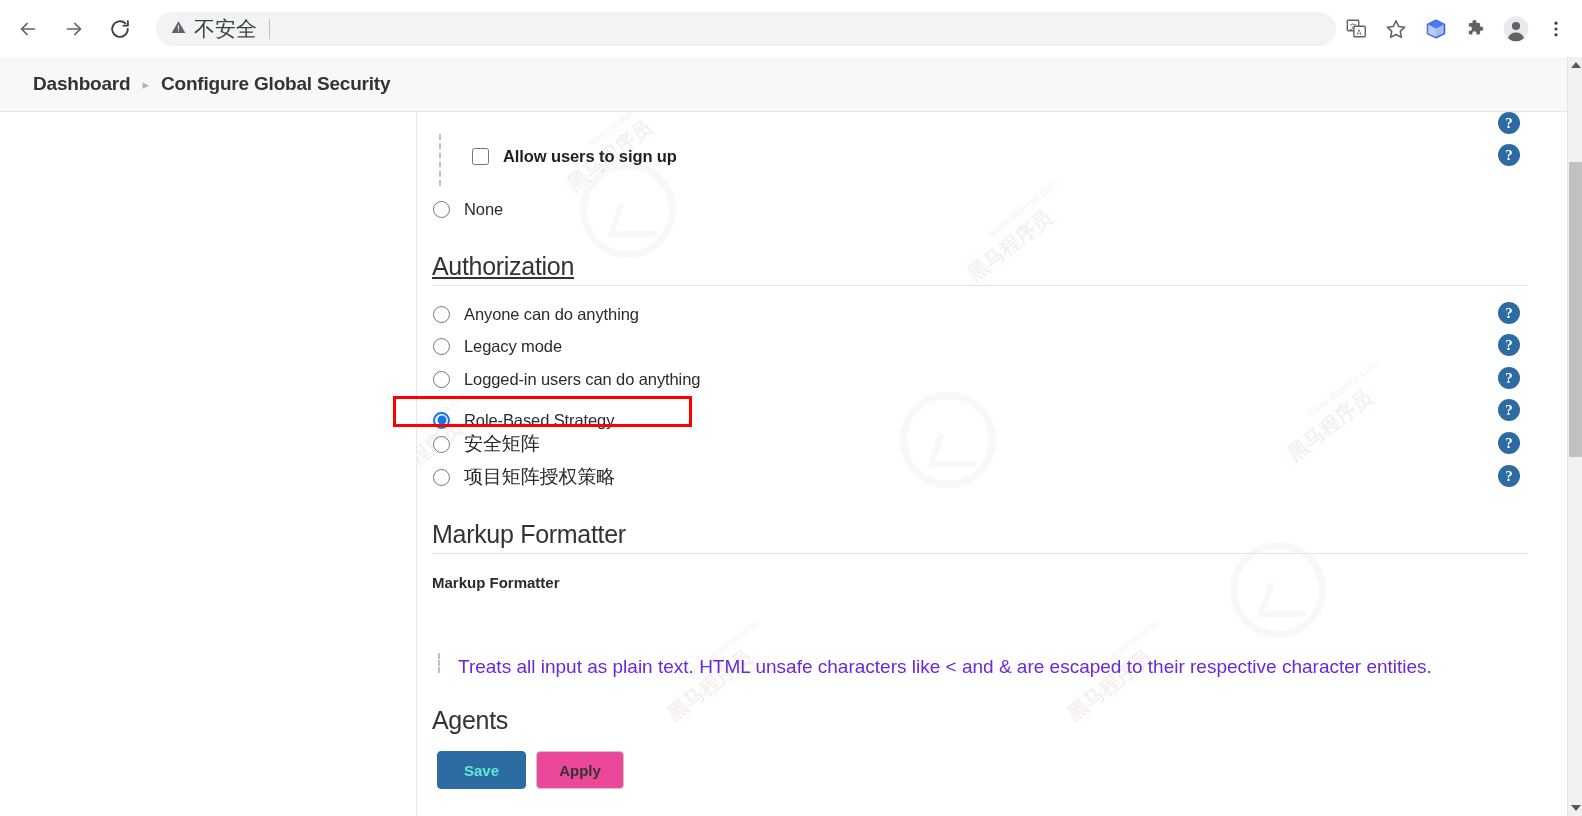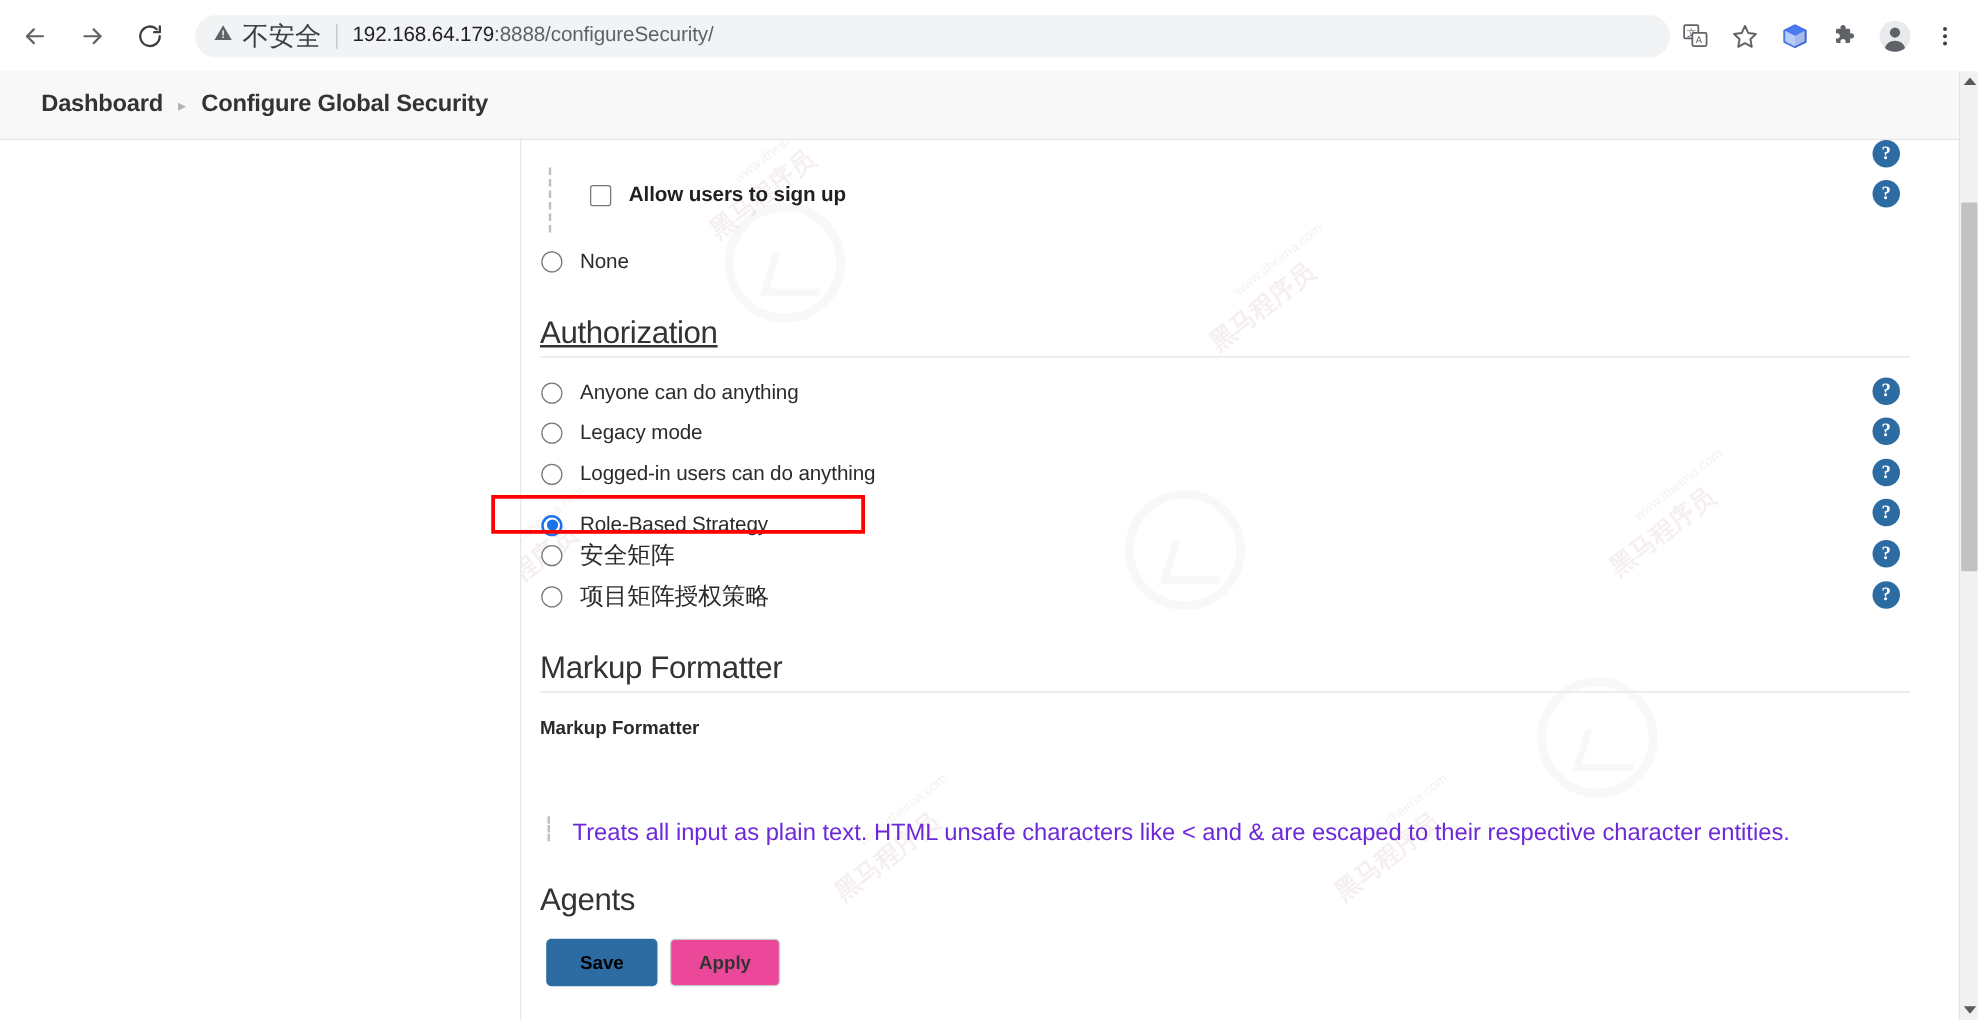--- a/index.html
+++ b/index.html
@@ -280,21 +280,21 @@
   .btn {
     position: absolute;
     height: 38px;
     border-radius: 4px;
     display: flex; align-items: center; justify-content: center;
     font-size: 15px;
     font-weight: bold;
   }
   #save-button {
     background: #2d6ca2;
-    color: #000000;
+    color: #5eead4;
     border: 1px solid #2d6ca2;
   }
   #apply-button {
     background: #ec4899;
     color: #333333;
     border: 1px solid #c9c9c9;
   }
 
   
   #scrollbar {
@@ -359,23 +359,20 @@
       <span class="warn-tri">
         <svg width="17" height="16" viewBox="0 0 24 24" fill="#5f6368">
           <path d="M12 3.2 1.6 21h20.8L12 3.2z"></path>
           <rect x="11.1" y="9.4" width="1.8" height="6" fill="#f1f3f4"></rect>
           <rect x="11.1" y="16.6" width="1.8" height="1.9" fill="#f1f3f4"></rect>
         </svg>
       </span>
       <span id="security-text">不安全</span>
     </div>
     <div id="omni-divider"></div>
-    <div id="omnibox-url">
-      <span>192.168.64.179</span><span class="url-dim">:8888/configureSecurity/</span>
-    </div>
   </div>
 
   <div id="chrome-actions">
     <div class="chrome-icon">
       <svg width="21" height="21" viewBox="0 0 24 24">
         <rect x="1.5" y="2.5" width="13" height="12" rx="1.3" fill="none" stroke="#5f6368" stroke-width="1.6"></rect>
         <text x="4" y="12" font-family="DejaVu Sans" font-size="8.5" fill="#5f6368">文</text>
         <rect x="9" y="9.5" width="13" height="12" rx="1.3" fill="#ffffff" stroke="#5f6368" stroke-width="1.6"></rect>
         <text x="12" y="19" font-family="DejaVu Sans" font-size="8.5" fill="#5f6368">A</text>
       </svg>

